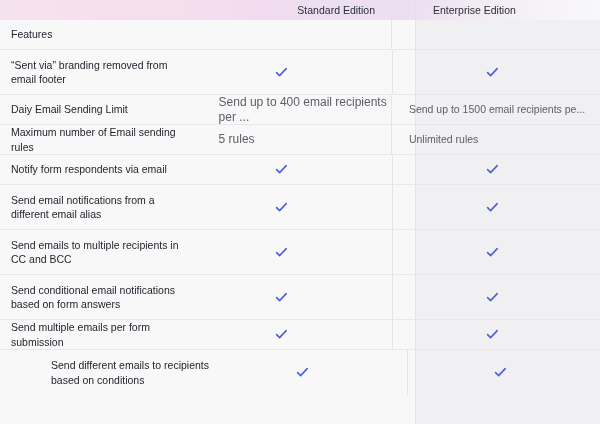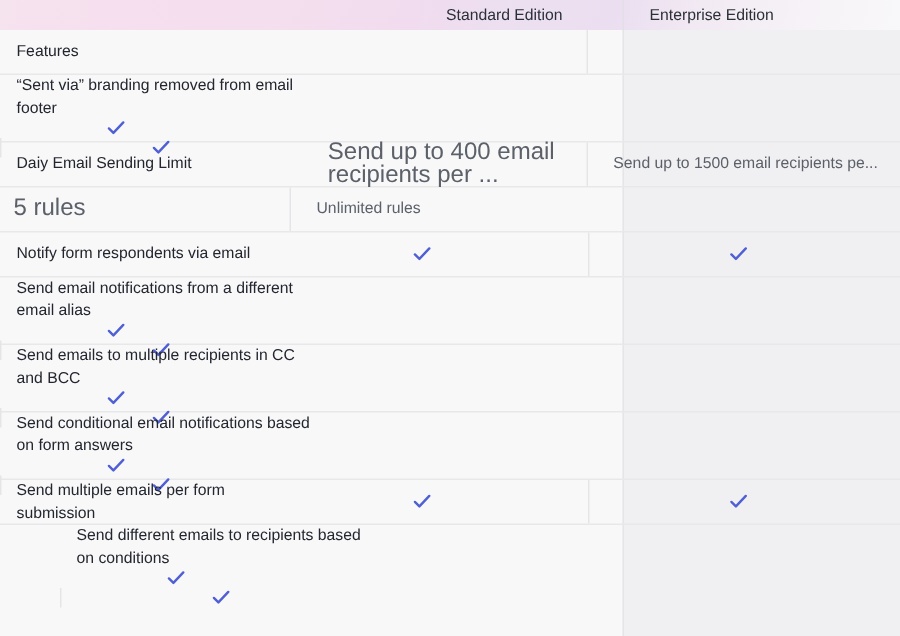--- a/index.html
+++ b/index.html
@@ -76,41 +76,41 @@
     z-index: 2;
   }
   .row {
     display: flex;
     align-items: center;
     box-sizing: border-box;
     border-bottom: 1px solid #e8e8ea;
     min-height: 30px;
   }
   .row.r-short { height: 30px; }
-  .row.r-tall  { height: 45px; flex-direction: column; }
+  .row.r-tall  { height: 45px; }
   .row.r-last  { border-bottom: none; margin-left: 40px; }
 
   .cell {
     box-sizing: border-box;
     display: flex;
     align-items: center;
     align-self: stretch;
   }
   .cell.c-feature {
     width: 222px;
     padding-left: 11px;
     padding-right: 14px;
     font-size: 10.5px;
     color: #23262e;
     line-height: 14.5px;
   }
   .cell.c-standard {
     width: 193px;
     padding-left: 8px;
-    font-size: 16px;
+    font-size: 12px;
     color: #5b6069;
     line-height: 14.5px;
   }
   .cell.c-enterprise {
     width: 222px;
     padding-left: 17px;
     font-size: 10.5px;
     color: #5b6069;
     line-height: 14.5px;
     border-left: 1px solid #e5e5e8;
@@ -182,20 +182,23 @@
       </div>
       <div class="cell c-standard is-text">
         <span>Send up to 400 email recipients per ...</span>
       </div>
       <div class="cell c-enterprise">
         <span>Send up to 1500 email recipients pe...</span>
       </div>
     </div>
 
     <div class="row r-short">
+      <div class="cell c-feature">
+        <span class="feature-text">Maximum number of Email sending rules</span>
+      </div>
       <div class="cell c-standard is-text">
         <span>5 rules</span>
       </div>
       <div class="cell c-enterprise">
         <span>Unlimited rules</span>
       </div>
     </div>
 
     <div class="row r-short">
       <div class="cell c-feature">

